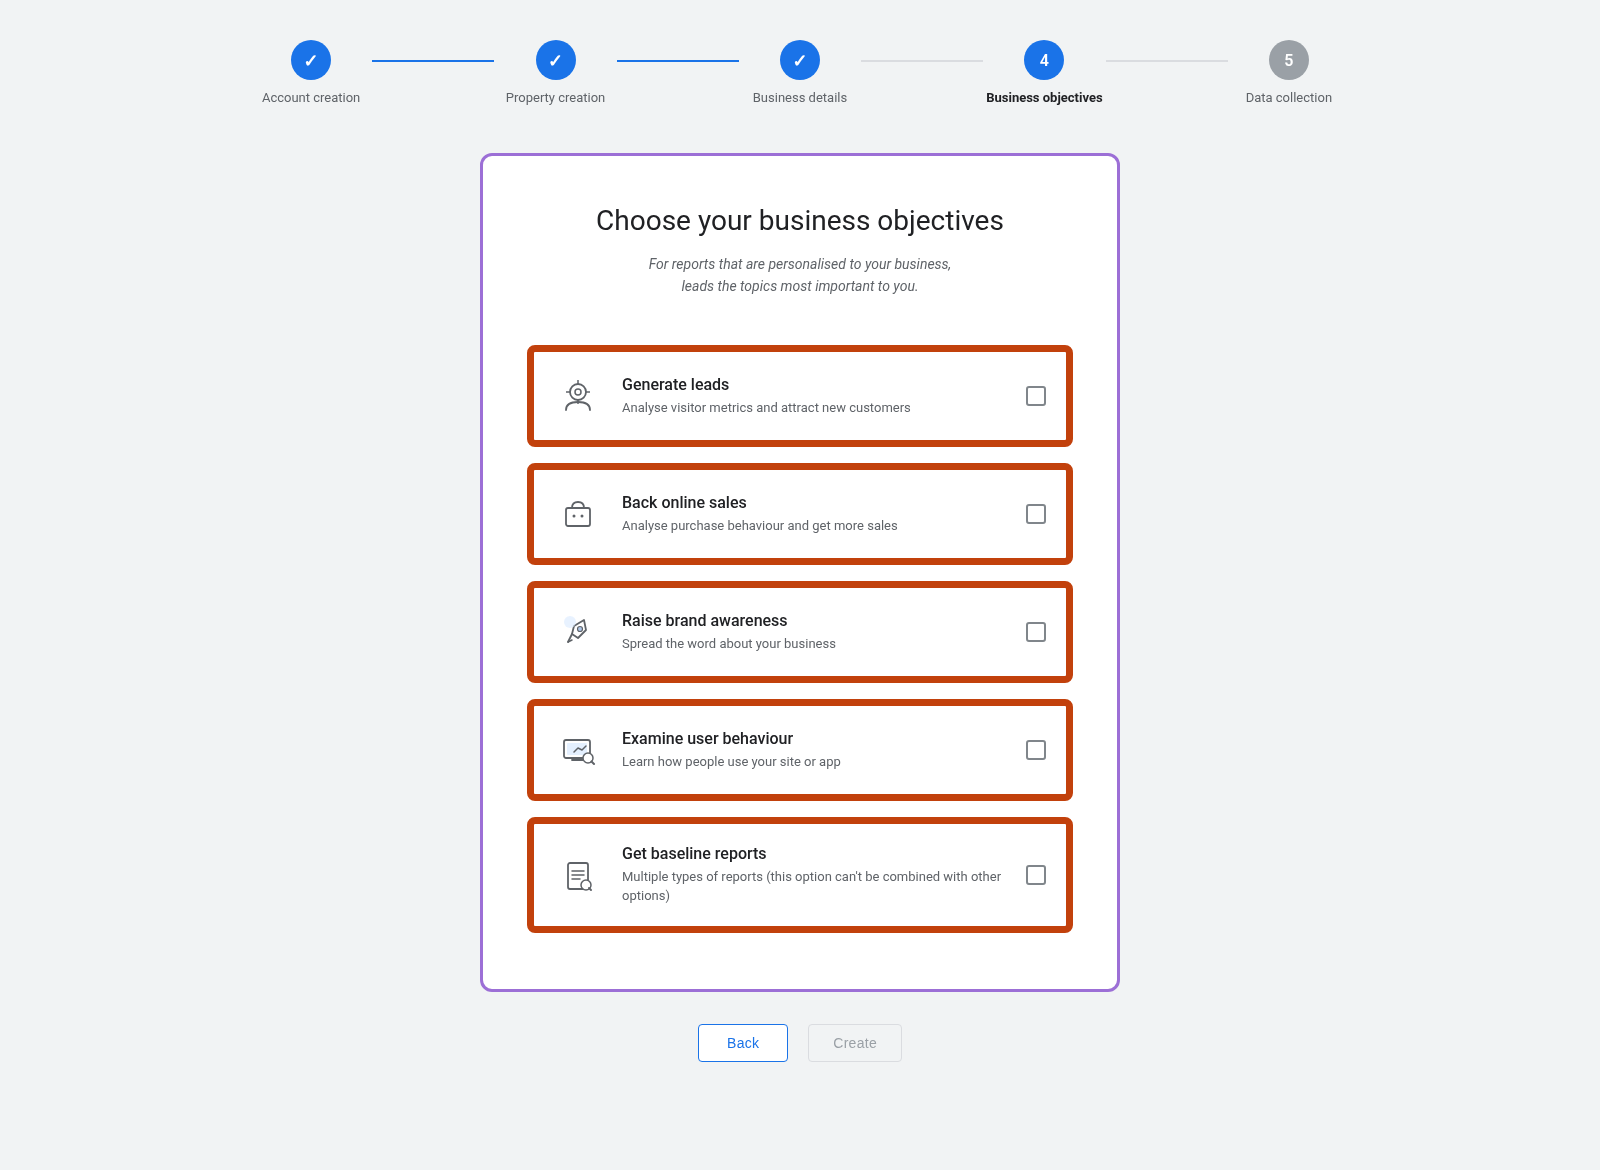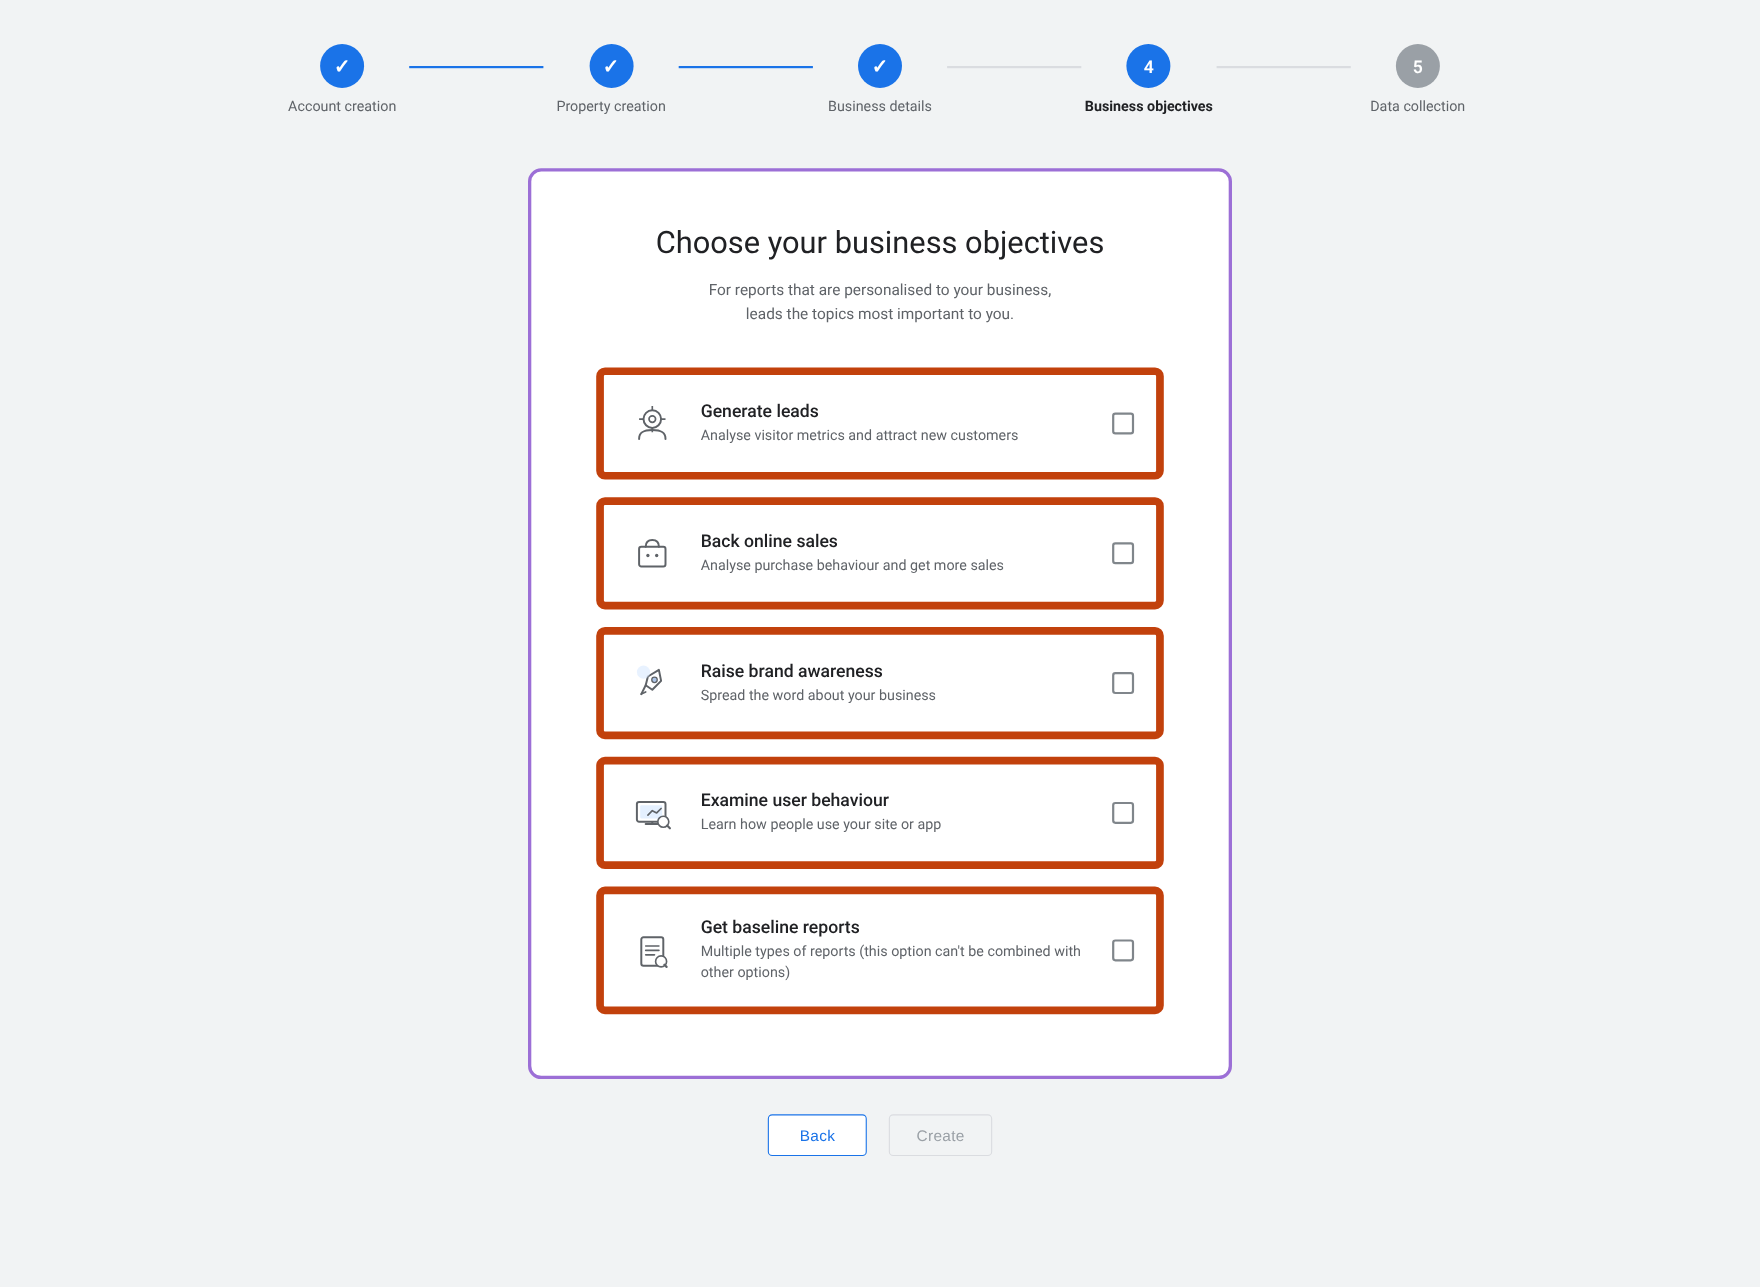--- a/index.html
+++ b/index.html
@@ -60,37 +60,38 @@
     .check-icon {
       font-size: 18px;
     }
 
     
     .main-card {
       background: white;
       border: 3px solid #9c6fd6;
       border-radius: 12px;
       width: 640px;
-      padding: 48px 59px 40px;
+      padding: 48px 44px 40px;
     }
 
     .card-title {
       font-size: 28px;
       font-weight: 400;
       color: #202124;
       text-align: center;
       margin-bottom: 16px;
     }
 
     .card-subtitle {
       font-size: 14px;
       color: #5f6368;
       text-align: center;
       line-height: 1.6;
-      margin-bottom: 36px;
+      margin-bottom: 47px;
+      font-style: italic;
     }
 
     
     .objective-item {
       display: flex;
       align-items: center;
       border: 7px solid #c2410c;
       border-radius: 8px;
       padding: 20px 20px;
       margin-bottom: 16px;

